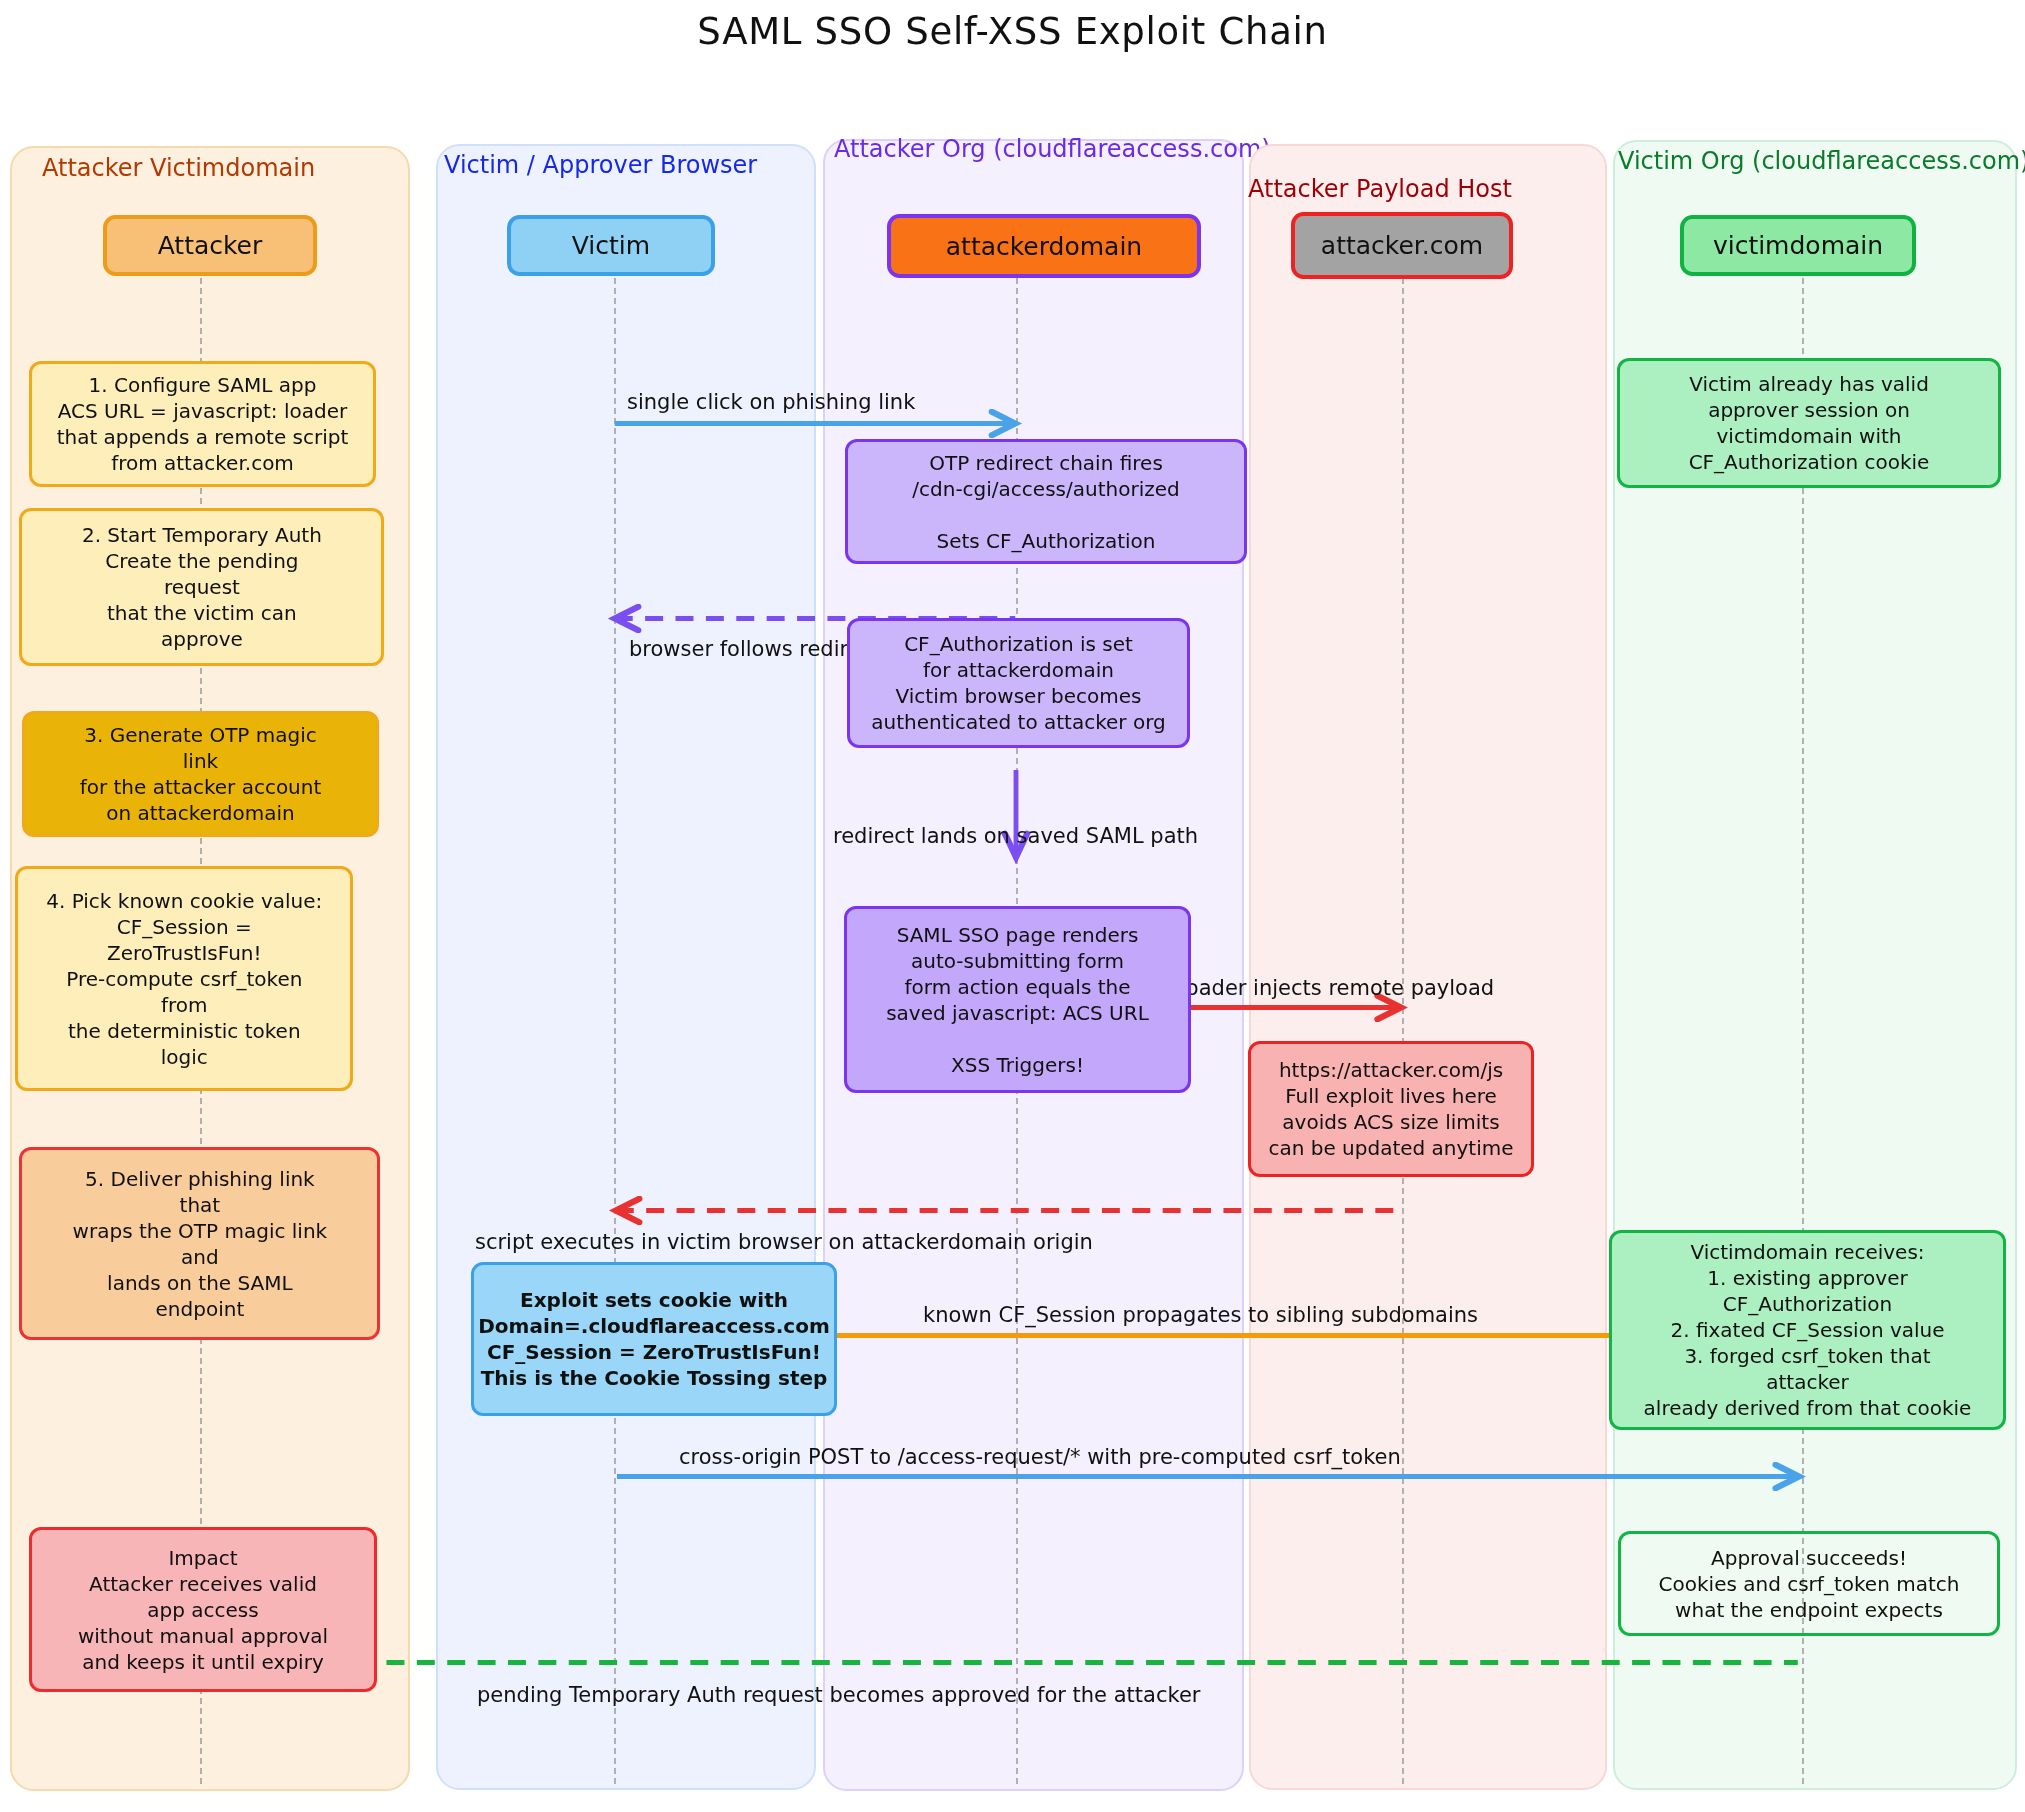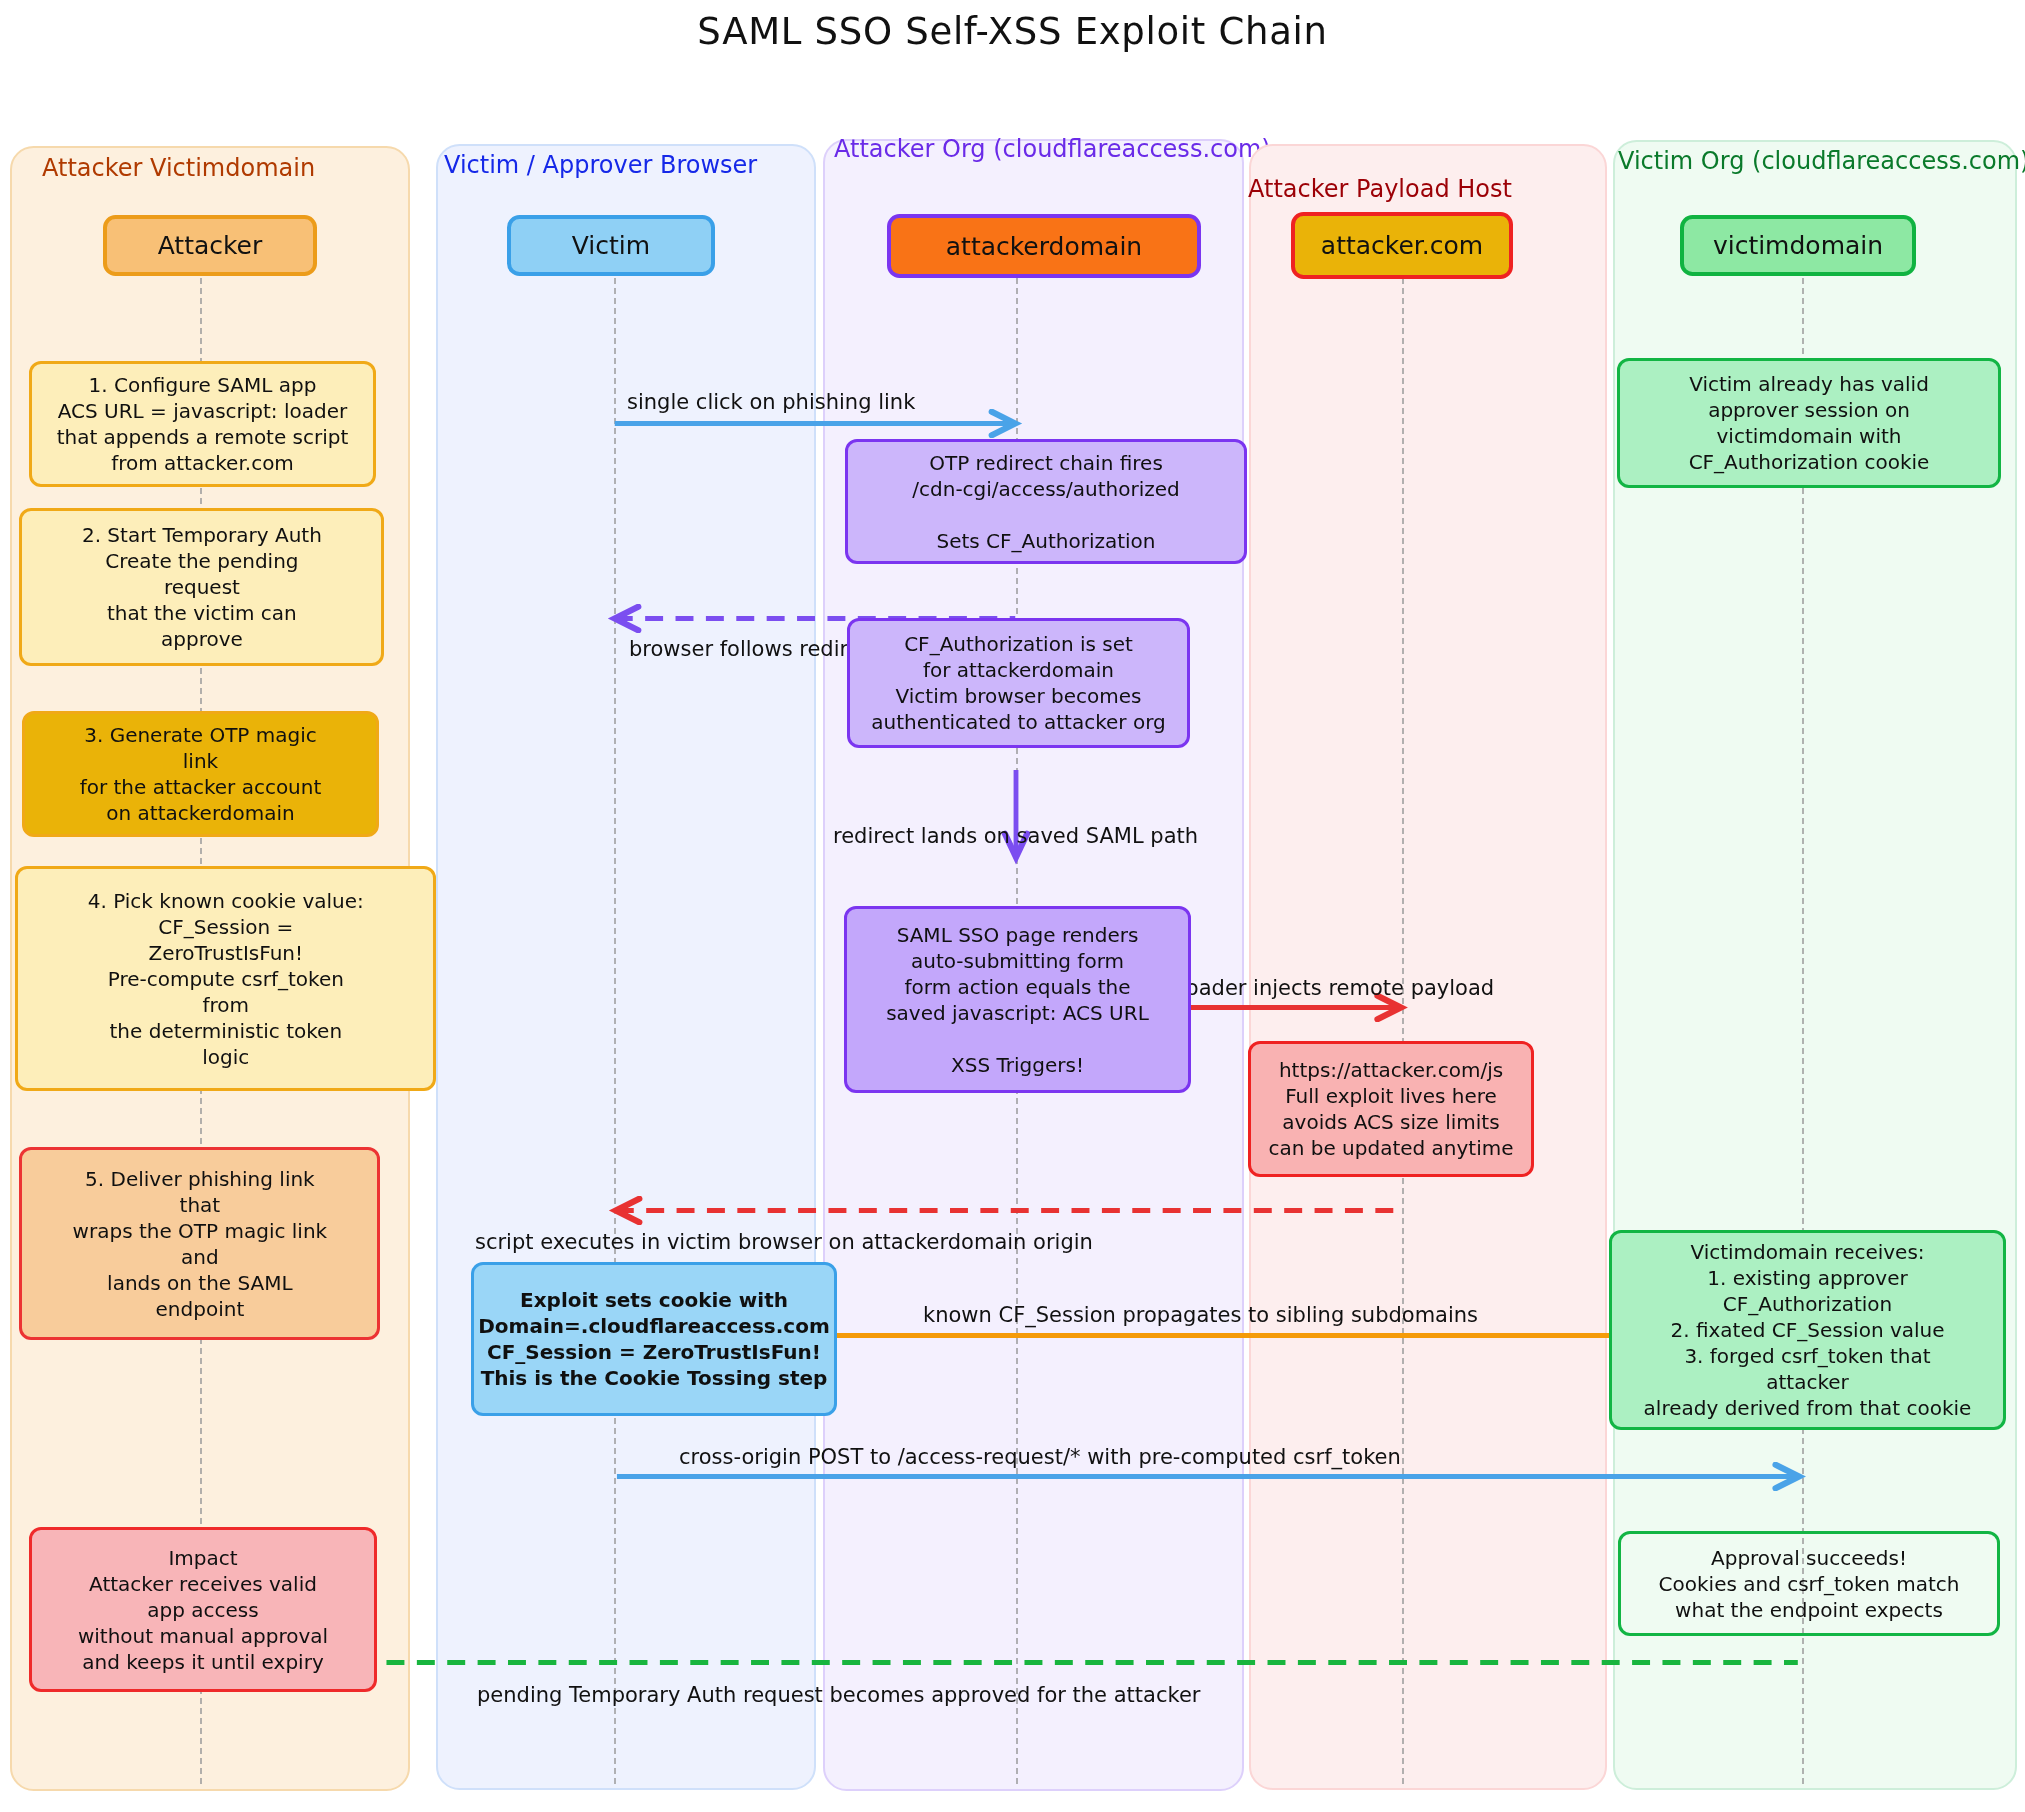--- a/index.html
+++ b/index.html
@@ -108,38 +108,38 @@
       <svg width="1616" height="29" style="position: absolute; left: 193px; top: 1648px;" viewBox="0 0 2328 42">
         <line x1="10" y1="21" x2="2318" y2="21" stroke="#18b53e" stroke-width="7" stroke-dasharray="26,18"></line>
         <polyline points="44,4 10,21 44,38" fill="none" stroke="#18b53e" stroke-width="9" stroke-linecap="round"></polyline>
       </svg>
       <div class="msg-label" style="left: 477px; top: 1683px;">pending Temporary Auth request becomes approved for the attacker</div>
     </div>
   <div id="layer-actors">
       <div class="actor" style="left: 103px; top: 215px; width: 214px; height: 61px; background: rgb(248, 192, 118); border: 4.2px solid rgb(236, 156, 26);">Attacker</div>
       <div class="actor" style="left: 507px; top: 215px; width: 208px; height: 61px; background: rgb(143, 208, 245); border: 4.2px solid rgb(58, 160, 232);">Victim</div>
       <div class="actor" style="left: 887px; top: 214px; width: 314px; height: 64px; background: #f97316; border: 4.2px solid rgb(123, 53, 240);">attackerdomain</div>
-      <div class="actor" style="left: 1291px; top: 212px; width: 222px; height: 67px; background: #eab308; border: 4.2px solid rgb(239, 34, 34);">attacker.com</div>
+      <div class="actor" style="left: 1291px; top: 212px; width: 222px; height: 67px; background: #a3a3a3; border: 4.2px solid rgb(239, 34, 34);">attacker.com</div>
       <div class="actor" style="left: 1680px; top: 215px; width: 236px; height: 61px; background: rgb(141, 232, 163); border: 4.2px solid rgb(16, 179, 65);">victimdomain</div>
     </div>
   <div id="layer-notes">
       <div class="note" style="left: 29px; top: 361px; width: 347px; height: 126px; background: rgb(253, 238, 186); border: 3.5px solid rgb(240, 169, 23);">1. Configure SAML app
 ACS URL = javascript: loader
 that appends a remote script
 from attacker.com</div>
       <div class="note" style="left: 19.4px; top: 508px; width: 365px; height: 158px; background: rgb(253, 238, 186); border: 3.5px solid rgb(240, 169, 23);">2. Start Temporary Auth
 Create the pending
 request
 that the victim can
 approve</div>
       <div class="note" style="left: 22px; top: 711px; width: 357px; height: 126px; background: #eab308; border: 3.5px solid rgb(240, 169, 23);">3. Generate OTP magic
 link
 for the attacker account
 on attackerdomain</div>
-      <div class="note" style="left: 15.3px; top: 866px; width: 421px; height: 225px; background: rgb(253, 238, 186); border: 3.5px solid rgb(240, 169, 23);">4. Pick known cookie value:
+      <div class="note" style="left: 15.3px; top: 866px; width: 338px; height: 225px; background: rgb(253, 238, 186); border: 3.5px solid rgb(240, 169, 23);">4. Pick known cookie value:
 CF_Session =
 ZeroTrustIsFun!
 Pre-compute csrf_token
 from
 the deterministic token
 logic</div>
       <div class="note" style="left: 19.4px; top: 1147px; width: 361px; height: 193px; background: rgb(248, 204, 155); border: 3.5px solid rgb(236, 51, 51);">5. Deliver phishing link
 that
 wraps the OTP magic link
 and

